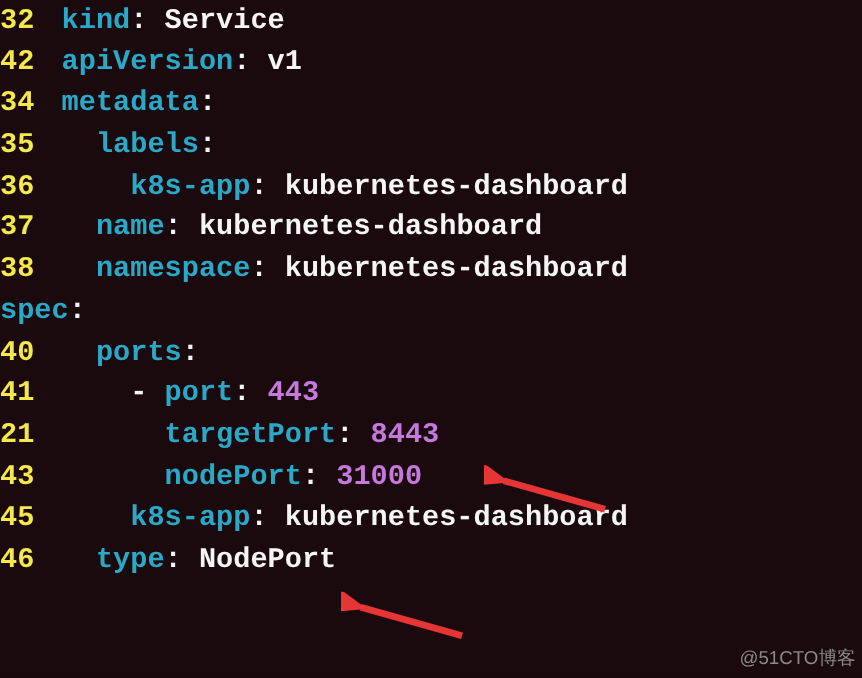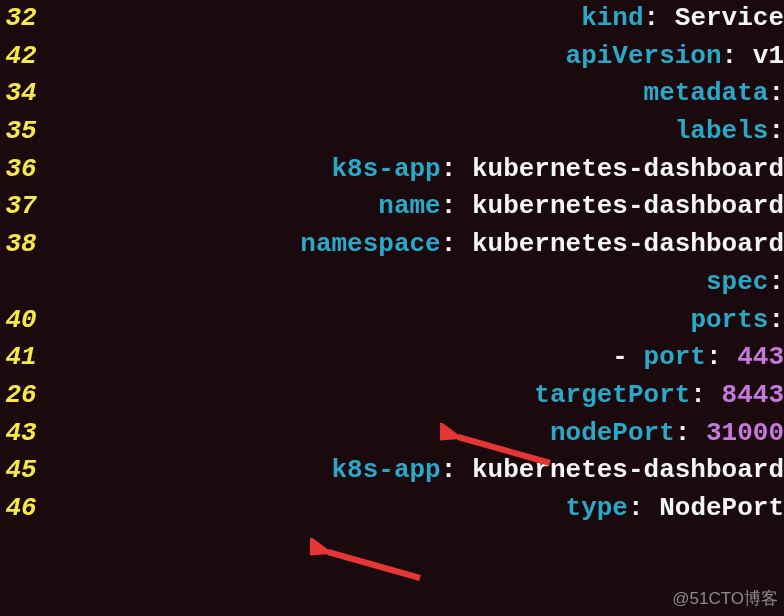--- a/index.html
+++ b/index.html
@@ -17,31 +17,29 @@
   }
   .code {
     padding: 0 0 0 0;
   }
   .line {
     display: flex;
     white-space: pre;
   }
   .gutter {
     color: #f5e84a;
-    text-align: center;
+    text-align: left;
     width: 42px;
     padding-right: 14px;
     user-select: none;
     flex-shrink: 0;
-    font-style: italic;
   }
   .content {
     flex: 1;
     position: relative;
-    text-align: right;
   }
   .key { color: #2aa8c7; }      
   .val { color: #f5f5f5; }      
   .num { color: #c678dd; }      
   .dash { color: #f5f5f5; }
   .colon { color: #f5f5f5; }
 
   .watermark {
     position: absolute;
     right: 6px;
@@ -64,21 +62,21 @@
     <div class="line"><span class="gutter">32</span><span class="content"><span class="key">kind</span><span class="colon">: </span><span class="val">Service</span></span></div>
     <div class="line"><span class="gutter">42</span><span class="content"><span class="key">apiVersion</span><span class="colon">: </span><span class="val">v1</span></span></div>
     <div class="line"><span class="gutter">34</span><span class="content"><span class="key">metadata</span><span class="colon">:</span></span></div>
     <div class="line"><span class="gutter">35</span><span class="content">  <span class="key">labels</span><span class="colon">:</span></span></div>
     <div class="line"><span class="gutter">36</span><span class="content">    <span class="key">k8s-app</span><span class="colon">: </span><span class="val">kubernetes-dashboard</span></span></div>
     <div class="line"><span class="gutter">37</span><span class="content">  <span class="key">name</span><span class="colon">: </span><span class="val">kubernetes-dashboard</span></span></div>
     <div class="line"><span class="gutter">38</span><span class="content">  <span class="key">namespace</span><span class="colon">: </span><span class="val">kubernetes-dashboard</span></span></div>
     <div class="line"><span class="content"><span class="key">spec</span><span class="colon">:</span></span></div>
     <div class="line"><span class="gutter">40</span><span class="content">  <span class="key">ports</span><span class="colon">:</span></span></div>
     <div class="line"><span class="gutter">41</span><span class="content">    <span class="dash">- </span><span class="key">port</span><span class="colon">: </span><span class="num">443</span></span></div>
-    <div class="line"><span class="gutter">26</span><span class="content">      <span class="key">targetPort</span><span class="colon">: </span><span class="num">8443</span></span></div>
+    <div class="line"><span class="gutter">21</span><span class="content">      <span class="key">targetPort</span><span class="colon">: </span><span class="num">8443</span></span></div>
     <div class="line"><span class="gutter">43</span><span class="content">      <span class="key">nodePort</span><span class="colon">: </span><span class="num">31000</span></span></div>
     <div class="line"><span class="gutter">45</span><span class="content">    <span class="key">k8s-app</span><span class="colon">: </span><span class="val">kubernetes-dashboard</span></span></div>
     <div class="line"><span class="gutter">46</span><span class="content">  <span class="key">type</span><span class="colon">: </span><span class="val">NodePort</span></span></div>
     <div class="line"><span class="content"></span></div>
   </div>
 
 <svg class="arrow" style="left:440px; top:423px;" width="120" height="50" viewBox="0 0 120 50">
   <defs>
     <marker id="ah1" markerWidth="10" markerHeight="10" refX="1" refY="3" orient="auto">
       <path d="M8,0 L0,3 L8,6 Z" fill="#e63535"></path>

